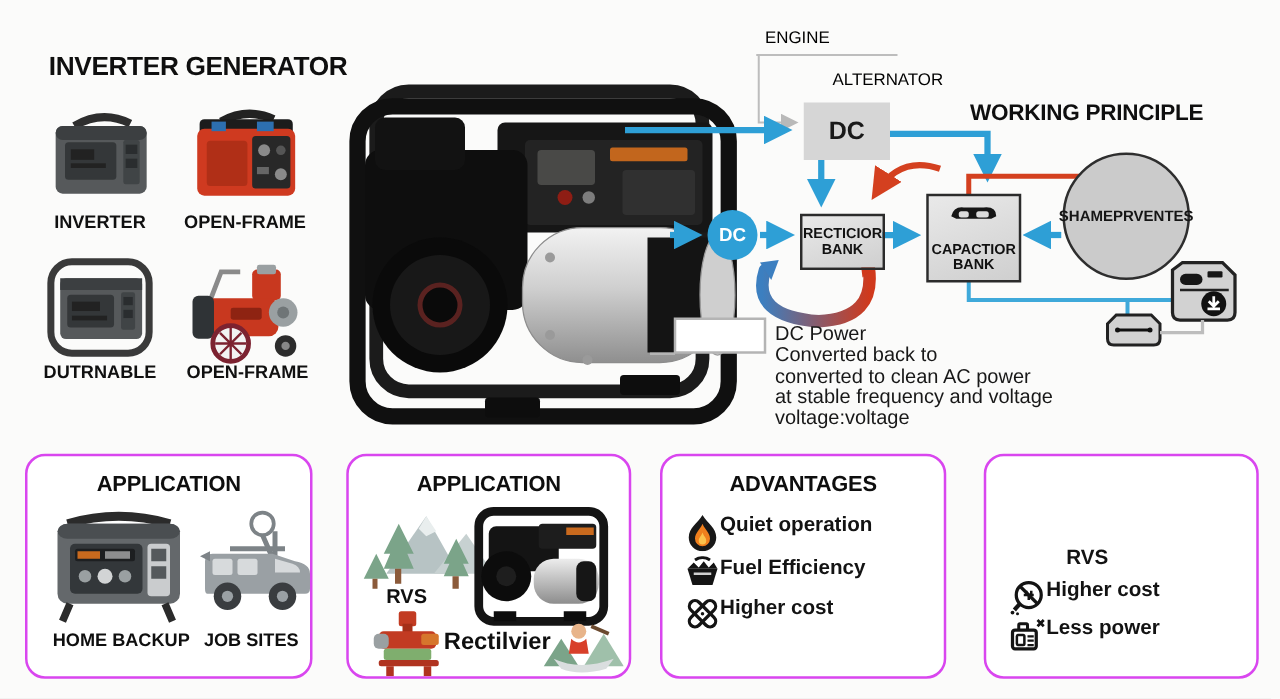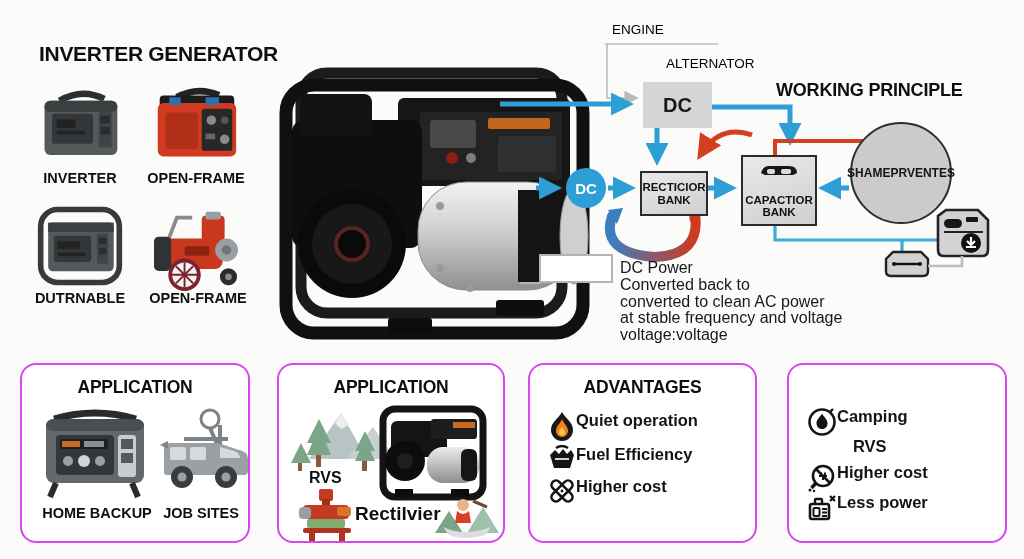--- a/index.html
+++ b/index.html
@@ -359,28 +359,20 @@
           <rect x="1" y="9.5" width="26" height="9" rx="4.5" fill="none" stroke="#141414" stroke-width="2.6"></rect>
         </g>
         <circle cx="14" cy="14" r="1.4" fill="#141414"></circle>
       </svg>
       <span class="adv-txt">Higher cost</span>
     </div>
   </div>
 
   <div class="card" style="left:787px;width:220px;">
 
-    <div class="adv-row" style="top:42px;">
-      <svg width="30" height="30" viewBox="0 0 30 30">
-        <circle cx="15" cy="15" r="12.5" fill="none" stroke="#141414" stroke-width="2.6"></circle>
-        <path d="M15 6.5 C13 10.5 9.5 12 9.5 16.5 a5.5 5.5 0 0 0 11 0 C20.5 12 17 10.5 15 6.5 Z" fill="#141414"></path>
-        <path d="M23 5 L26 2" stroke="#141414" stroke-width="2.4"></path>
-      </svg>
-      <span class="adv-txt">Camping</span>
-    </div>
 
     <div class="adv-row" style="top:72px;padding-left:46px;">
       <span class="adv-txt">RVS</span>
     </div>
 
     <div class="adv-row" style="top:98px;">
       <svg width="30" height="30" viewBox="0 0 30 30">
         <circle cx="16" cy="13" r="10" fill="none" stroke="#141414" stroke-width="2.6"></circle>
         <path d="M12 13 L20 13 M14 9.5 V13 M18 9.5 V13 M16 13 V17" stroke="#141414" stroke-width="2"></path>
         <path d="M8.5 20.5 L4.5 25" stroke="#141414" stroke-width="3.4"></path>

